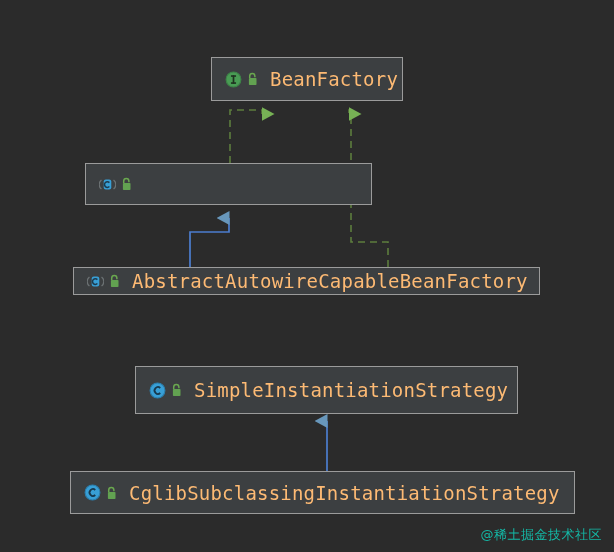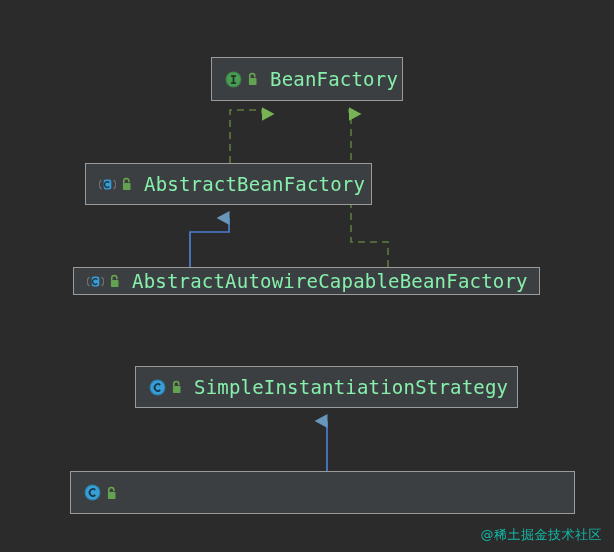--- a/index.html
+++ b/index.html
@@ -29,21 +29,21 @@
     position: absolute;
     box-sizing: border-box;
     background: #3c3f41;
     border: 1px solid #9b9b9b;
     display: flex;
     align-items: center;
     padding: 0 13px;
     white-space: nowrap;
   }
   .node-label {
-    color: #86efac;
+    color: #fdba74;
     font-family: "DejaVu Sans Mono", "Liberation Mono", monospace;
     font-size: 19px;
     letter-spacing: 0.2px;
     margin-left: 11px;
   }
 
   
   .icon-wrap {
     display: inline-flex;
     align-items: center;
@@ -126,42 +126,41 @@
         <rect x="5" y="2.6" width="8" height="10.8" rx="2.2" fill="#389fd6"></rect>
         <path d="M11 6 A3 3 0 1 0 11 10.2" fill="none" stroke="#1d3a4d" stroke-width="1.6"></path>
       </svg>
     </span>
     <span class="icon-wrap">
       <svg class="lock-icon" viewBox="0 0 12 14">
         <path d="M3.2 6 V4.2 A2.6 2.6 0 0 1 8.4 4.2 V5.2" fill="none" stroke="#6aa84f" stroke-width="1.5"></path>
         <rect x="2.4" y="6" width="7.6" height="7" rx="0.8" fill="#62a251"></rect>
       </svg>
     </span>
-    <span class="node-label">AbstractBeanFactory</span>
   </div>
 
   <div class="node" style="left:73px; top:267px; width:467px; height:28px;">
     <span class="icon-wrap">
       <svg class="kind-icon" viewBox="0 0 18 16">
         <path d="M2.6 3.2 A6 6 0 0 0 2.6 12.8" fill="none" stroke="#6b7173" stroke-width="1.4"></path>
         <path d="M15.4 3.2 A6 6 0 0 1 15.4 12.8" fill="none" stroke="#6b7173" stroke-width="1.4"></path>
         <rect x="5" y="2.6" width="8" height="10.8" rx="2.2" fill="#389fd6"></rect>
         <path d="M11 6 A3 3 0 1 0 11 10.2" fill="none" stroke="#1d3a4d" stroke-width="1.6"></path>
       </svg>
     </span>
     <span class="icon-wrap">
       <svg class="lock-icon" viewBox="0 0 12 14">
         <path d="M3.2 6 V4.2 A2.6 2.6 0 0 1 8.4 4.2 V5.2" fill="none" stroke="#6aa84f" stroke-width="1.5"></path>
         <rect x="2.4" y="6" width="7.6" height="7" rx="0.8" fill="#62a251"></rect>
       </svg>
     </span>
     <span class="node-label">AbstractAutowireCapableBeanFactory</span>
   </div>
 
-  <div class="node" style="left:135px; top:366px; width:383px; height:42px;">
+  <div class="node" style="left:135px; top:366px; width:383px; height:48px;">
     <span class="icon-wrap">
       <svg class="kind-icon" viewBox="0 0 16 16">
         <circle cx="8" cy="8" r="7" fill="#389fd6" stroke="#2b7fae" stroke-width="1"></circle>
         <path d="M10.6 5.6 A3.2 3.2 0 1 0 10.6 10.4" fill="none" stroke="#17384d" stroke-width="1.7"></path>
       </svg>
     </span>
     <span class="icon-wrap">
       <svg class="lock-icon" viewBox="0 0 12 14">
         <path d="M3.2 6 V4.2 A2.6 2.6 0 0 1 8.4 4.2 V5.2" fill="none" stroke="#6aa84f" stroke-width="1.5"></path>
         <rect x="2.4" y="6" width="7.6" height="7" rx="0.8" fill="#62a251"></rect>
@@ -176,17 +175,18 @@
         <circle cx="8" cy="8" r="7" fill="#389fd6" stroke="#2b7fae" stroke-width="1"></circle>
         <path d="M10.6 5.6 A3.2 3.2 0 1 0 10.6 10.4" fill="none" stroke="#17384d" stroke-width="1.7"></path>
       </svg>
     </span>
     <span class="icon-wrap">
       <svg class="lock-icon" viewBox="0 0 12 14">
         <path d="M3.2 6 V4.2 A2.6 2.6 0 0 1 8.4 4.2 V5.2" fill="none" stroke="#6aa84f" stroke-width="1.5"></path>
         <rect x="2.4" y="6" width="7.6" height="7" rx="0.8" fill="#62a251"></rect>
       </svg>
     </span>
+    <span class="node-label">CglibSubclassingInstantiationStrategy</span>
   </div>
 
   <div class="watermark">@稀土掘金技术社区</div>
 
 </div>
 
 </body></html>

